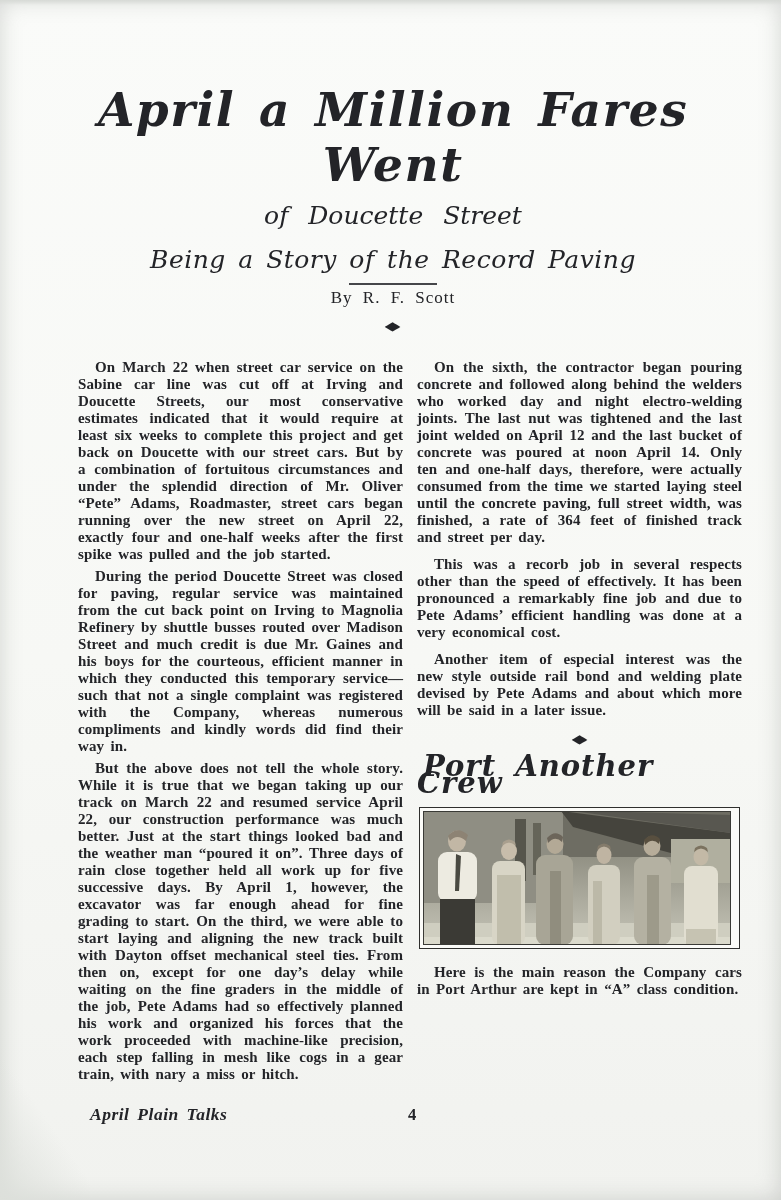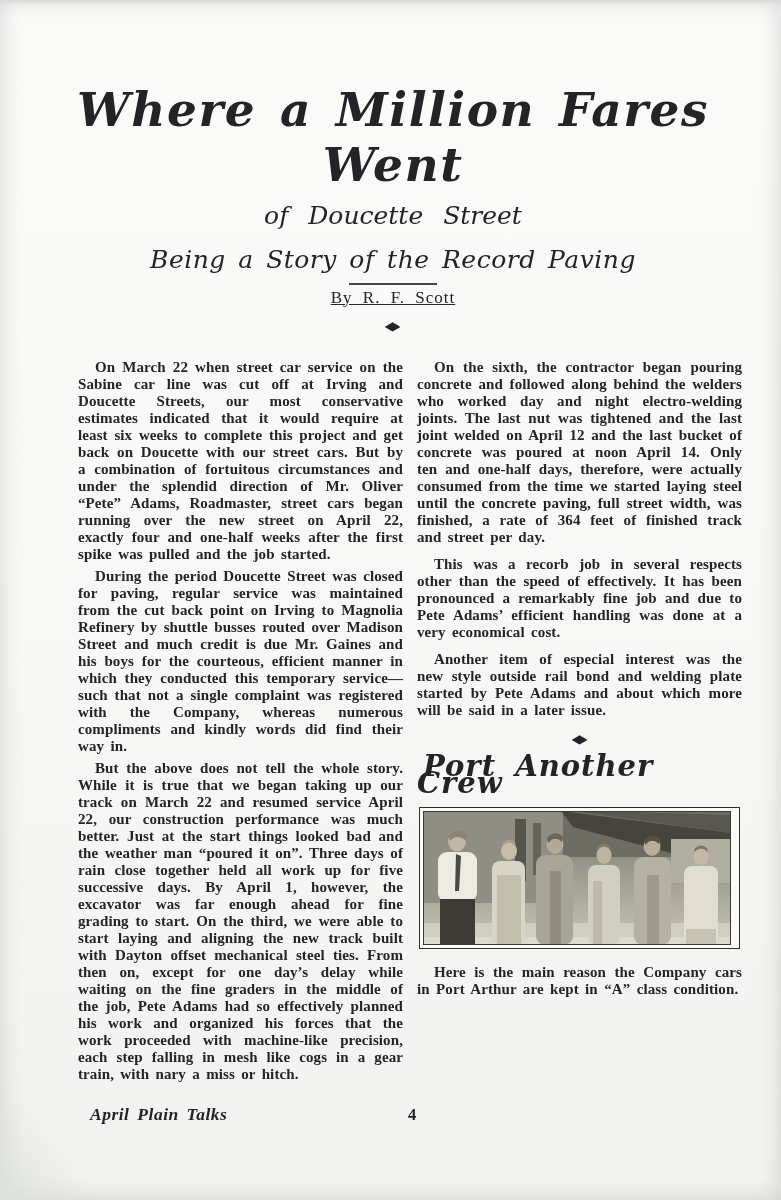--- a/index.html
+++ b/index.html
@@ -20,21 +20,21 @@
   }
   .edge-top{position:absolute;top:0;left:0;width:100%;height:5px;
     background:linear-gradient(180deg,#d7dad6,rgba(215,218,214,0));}
 
   .header{position:absolute;top:82px;left:40px;width:706px;text-align:center;}
   .script{font-family:"DejaVu Serif","Liberation Serif",serif;font-style:italic;}
   .title{font-size:47px;font-weight:600;letter-spacing:1.5px;word-spacing:6px;margin:0;}
   .sub{font-size:25px;font-weight:500;margin-top:15px;letter-spacing:.5px;word-spacing:4px;}
   .sub2{font-size:25px;font-weight:500;margin-top:9px;word-spacing:12px;}
   .rule{width:88px;height:1.5px;background:#45464a;margin:9px auto 3px;}
-  .byline{font-size:17px;letter-spacing:1px;word-spacing:5px;text-decoration:underline;}
+  .byline{font-size:17px;letter-spacing:1px;word-spacing:5px;}
   .orn{margin-top:11px;font-size:12px;}
   .orn span{display:inline-block;transform:scale(1.7,1);}
 
   .columns{position:absolute;left:78px;top:312px;width:664px;display:flex;gap:14px;margin-top:47px;}
   .col{width:325px;font-size:15px;line-height:17px;text-align:justify;
        font-weight:bold;letter-spacing:.1px;}
   .col p{margin:0 0 5px;text-indent:17px;word-spacing:2.5px;}
   .col.right p{margin-bottom:10px;}
   .right-orn{text-align:center;margin:12px 0 10px;font-size:12px;text-indent:0;}
   .right-orn span{display:inline-block;transform:scale(1.7,1);}
@@ -51,39 +51,39 @@
   .pagenum{position:absolute;left:408px;top:1px;font-size:16.5px;font-weight:bold;}
 </style>
 </head>
 <body>
 
 <div class="page">
   <div class="edge-top"></div>
   <div class="fold"></div>
 
   <header class="header">
-    <h1 class="script title">Where a Million Fares Went</h1>
+    <h1 class="script title">April a Million Fares Went</h1>
     <div class="script sub2">of Doucette Street</div>
     <div class="script sub">Being a Story of the Record Paving</div>
     <div class="rule"></div>
     <div class="byline">By R. F. Scott</div>
     <div class="orn"><span>◆</span></div>
   </header>
 
   <main class="columns">
     <section class="col left">
       <p>On March 22 when street car service on the Sabine car line was cut off at Irving and Doucette Streets, our most conservative estimates indicated that it would require at least six weeks to complete this project and get back on Doucette with our street cars. But by a combination of fortuitous circumstances and under the splendid direction of Mr. Oliver “Pete” Adams, Roadmaster, street cars began running over the new street on April 22, exactly four and one-half weeks after the first spike was pulled and the job started.</p>
       <p>During the period Doucette Street was closed for paving, regular service was maintained from the cut back point on Irving to Magnolia Refinery by shuttle busses routed over Madison Street and much credit is due Mr. Gaines and his boys for the courteous, efficient manner in which they conducted this temporary service—such that not a single complaint was registered with the Company, whereas numerous compliments and kindly words did find their way in.</p>
       <p>But the above does not tell the whole story. While it is true that we began taking up our track on March 22 and resumed service April 22, our construction performance was much better. Just at the start things looked bad and the weather man “poured it on”. Three days of rain close together held all work up for five successive days. By April 1, however, the excavator was far enough ahead for fine grading to start. On the third, we were able to start laying and aligning the new track built with Dayton offset mechanical steel ties. From then on, except for one day’s delay while waiting on the fine graders in the middle of the job, Pete Adams had so effectively planned his work and organized his forces that the work proceeded with machine-like precision, each step falling in mesh like cogs in a gear train, with nary a miss or hitch.</p>
     </section>
 
     <section class="col right">
       <p>On the sixth, the contractor began pouring concrete and followed along behind the welders who worked day and night electro-welding joints. The last nut was tightened and the last joint welded on April 12 and the last bucket of concrete was poured at noon April 14. Only ten and one-half days, therefore, were actually consumed from the time we started laying steel until the concrete paving, full street width, was finished, a rate of 364 feet of finished track and street per day.</p>
       <p>This was a recorb job in several respects other than the speed of effectively. It has been pronounced a remarkably fine job and due to Pete Adams’ efficient handling was done at a very economical cost.</p>
-      <p>Another item of especial interest was the new style outside rail bond and welding plate started by Pete Adams and about which more will be said in a later issue.</p>
+      <p>Another item of especial interest was the new style outside rail bond and welding plate devised by Pete Adams and about which more will be said in a later issue.</p>
 
       <div class="right-orn"><span>◆</span></div>
 
       <h2 class="script crew-heading">Port Another Crew</h2>
 
       <figure class="photo">
         <svg width="308" height="134" viewBox="0 0 308 134" xmlns="http://www.w3.org/2000/svg">
           <defs>
             <linearGradient id="bg" x1="0" y1="0" x2="0" y2="1">
               <stop offset="0" stop-color="#767569"></stop>

